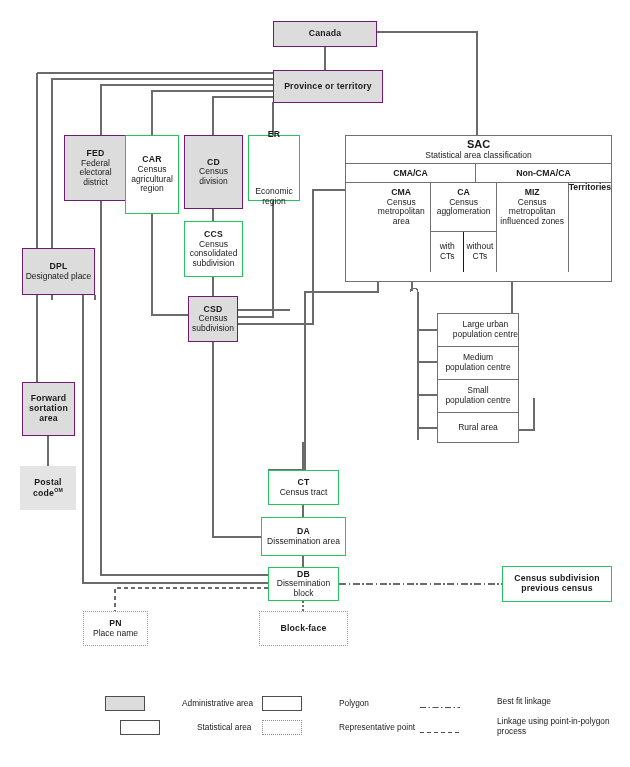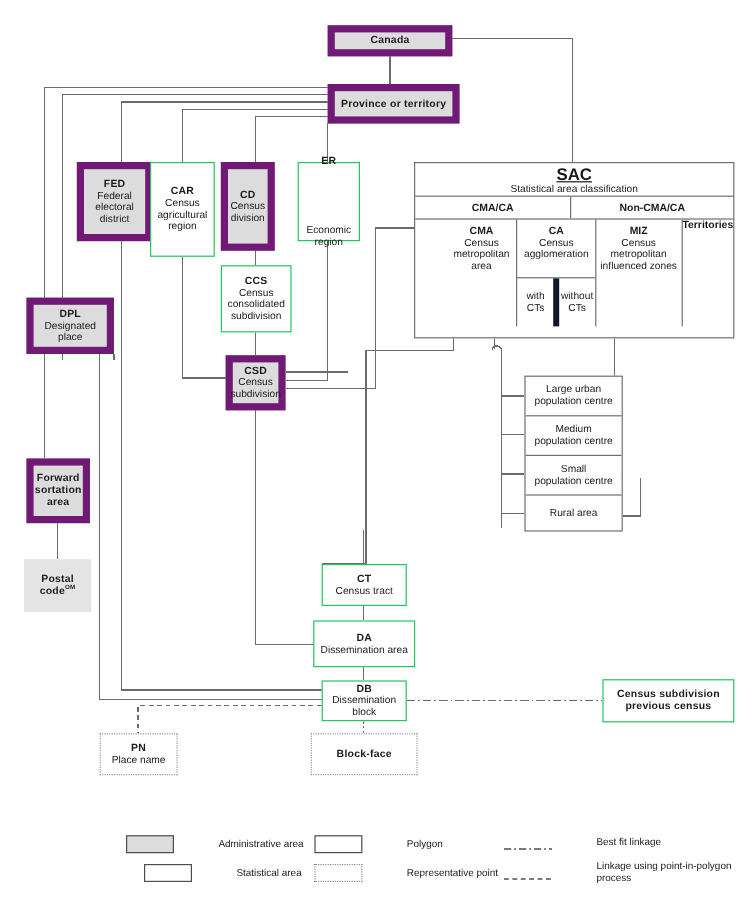--- a/index.html
+++ b/index.html
@@ -16,33 +16,33 @@
     border:1px solid #6e6e6e;
     background:#ffffff;
     display:flex;flex-direction:column;align-items:center;justify-content:center;
     text-align:center;line-height:1.12;
     font-size:8.5px;
     padding:1px 2px;
     z-index:3;
   }
   .node .code{font-weight:bold;font-size:8.7px;letter-spacing:.2px;}
   .node .desc{font-size:8.5px;}
-  .admin{background:#dcdcdc;border:6px solid #701a75;}
+  .admin{background:#dcdcdc;border:1px solid #701a75;}
   .stat{background:#ffffff;border:1px solid #22c55e;}
   .reppoint{background:#ffffff;border:1px dotted #9a9a9a;}
   .plain{background:#e4e4e4;border:none;}
 
   
   #sac{position:absolute;box-sizing:border-box;border:1px solid #707070;background:#fff;z-index:3;}
   #sac .sac-head{
     box-sizing:border-box;height:28px;border-bottom:1px solid #707070;
     display:flex;flex-direction:column;align-items:center;justify-content:center;
     font-size:8.5px;line-height:1.15;
   }
-  #sac .sac-head .code{font-weight:bold;font-size:14px;text-decoration:underline;}
+  #sac .sac-head .code{font-weight:bold;font-size:11px;}
   #sac .sac-row2{box-sizing:border-box;height:19px;display:flex;border-bottom:1px solid #707070;}
   #sac .sac-row2 > div{
     box-sizing:border-box;display:flex;align-items:center;justify-content:center;
     font-weight:bold;font-size:8.7px;
   }
   #sac .grp-cmaca{width:130px;border-right:1px solid #707070;}
   #sac .grp-noncmaca{flex:1;}
   #sac .sac-cols{box-sizing:border-box;display:flex;height:89px;margin-left:26px;}
   #sac .col{
     box-sizing:border-box;border-right:1px solid #707070;
@@ -56,21 +56,21 @@
   #sac .col-miz{width:75px;}
   #sac .col-terr{flex:1;justify-content:flex-start;padding-top:0;}
   #sac .ca-sub{
     box-sizing:border-box;display:flex;width:100%;position:absolute;left:0;bottom:0;height:41px;
     border-top:1px solid #707070;
   }
   #sac .ca-sub > div{
     box-sizing:border-box;flex:1;display:flex;flex-direction:column;
     align-items:center;justify-content:center;font-size:8.5px;line-height:1.12;
   }
-  #sac .ca-sub > div:first-child{border-right:5px solid #0f172a;}
+  #sac .ca-sub > div:first-child{border-right:1px solid #0f172a;}
 
   
   #popstack{position:absolute;box-sizing:border-box;border:1px solid #707070;background:#fff;z-index:3;}
   #popstack .pc{
     box-sizing:border-box;display:flex;align-items:center;justify-content:center;
     text-align:center;font-size:8.5px;line-height:1.15;border-bottom:1px solid #707070;
   }
   #popstack .pc:last-child{border-bottom:none;}
 
   
@@ -168,21 +168,21 @@
   <div class="node admin" style="left:64px;top:135px;width:63px;height:66px;">
     <span class="code">FED</span>
     <span class="desc">Federal electoral district</span>
   </div>
 
   <div class="node stat" style="left:125px;top:135px;width:54px;height:79px;">
     <span class="code">CAR</span>
     <span class="desc">Census agricultural region</span>
   </div>
 
-  <div class="node admin" style="left:184px;top:135px;width:45px;height:74px;">
+  <div class="node admin" style="left:184px;top:135px;width:59px;height:74px;">
     <span class="code">CD</span>
     <span class="desc">Census division</span>
   </div>
 
   <div class="node stat" style="left:248px;top:135px;width:52px;height:66px;gap:48px;">
     <span class="code">ER</span>
     <span class="desc">Economic region</span>
   </div>
 
   <div class="node stat" style="left:184px;top:221px;width:59px;height:56px;">
@@ -268,21 +268,21 @@
         <span class="code">MIZ</span>
         <span class="desc">Census metropolitan influenced zones</span>
       </div>
       <div class="col col-terr">
         <span class="code">Territories</span>
       </div>
     </div>
   </div>
 
   <div id="popstack" style="left:437px;top:313px;width:82px;height:130px;">
-    <div class="pc" style="height:33px;">
+    <div class="pc" style="height:33px;justify-content:flex-end;">
       <span><span>Large urban</span><br><span>population centre</span></span>
     </div>
     <div class="pc" style="height:33px;">
       <span><span>Medium</span><br><span>population centre</span></span>
     </div>
     <div class="pc" style="height:33px;">
       <span><span>Small</span><br><span>population centre</span></span>
     </div>
     <div class="pc" style="height:30px;">
       <span>Rural area</span>

